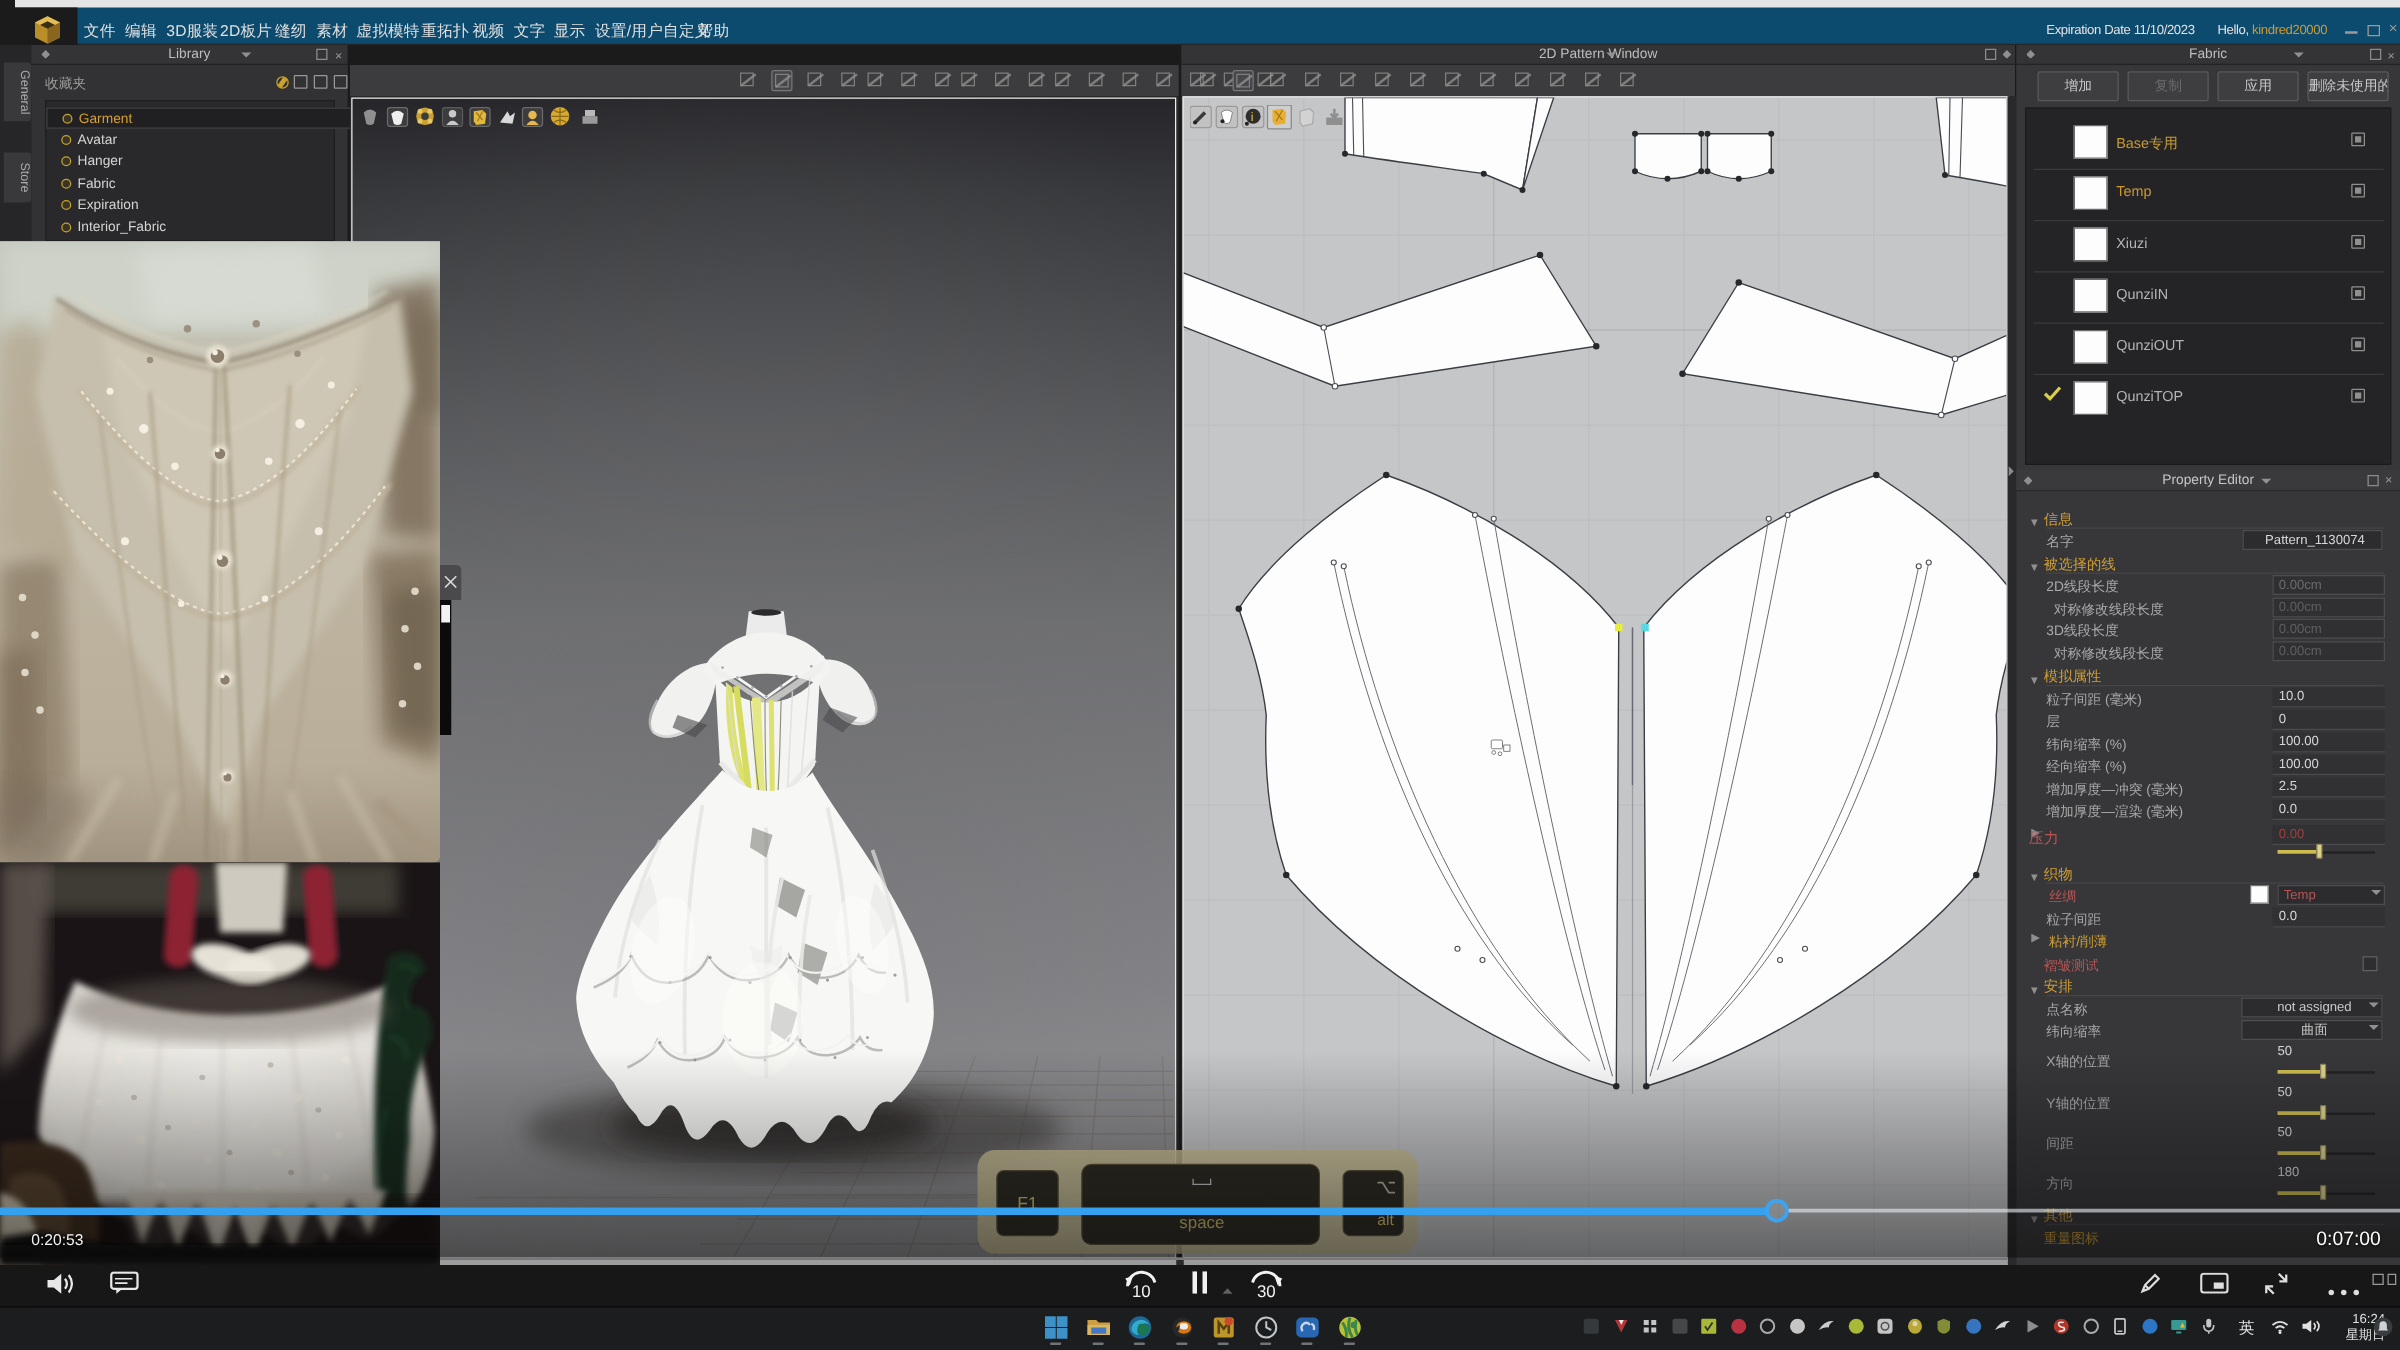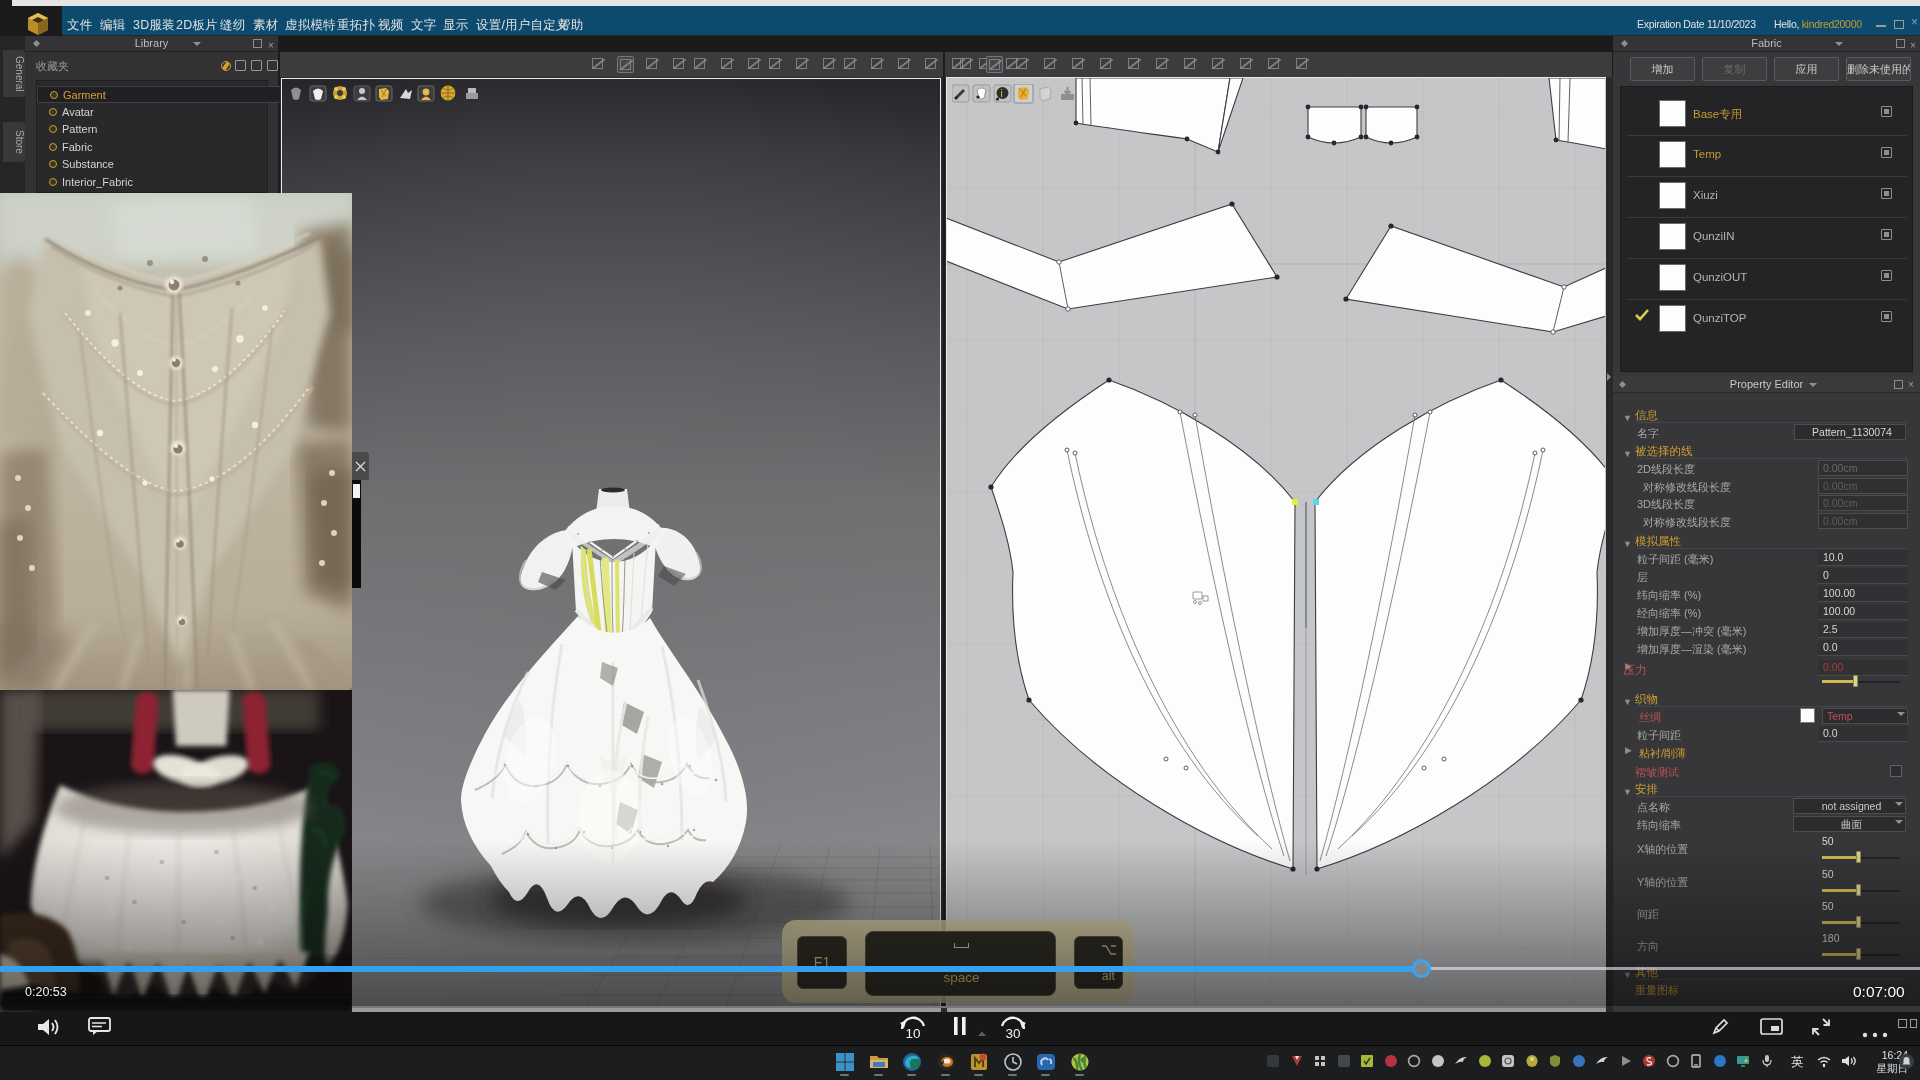--- a/index.html
+++ b/index.html
@@ -82,37 +82,38 @@
  <div class="librow hl" style="top:5px">
         <span class="bl"></span>
         <span class="tx">Garment</span>
       </div>
  <div class="librow" style="top:23px">
         <span class="bl"></span>
         <span class="tx">Avatar</span>
       </div>
  <div class="librow" style="top:40px">
         <span class="bl"></span>
-        <span class="tx">Pattern</span>
+        <span class="tx">Hanger</span>
       </div>
  <div class="librow" style="top:58px">
         <span class="bl"></span>
         <span class="tx">Fabric</span>
       </div>
  <div class="librow" style="top:75px">
         <span class="bl"></span>
-        <span class="tx">Substance</span>
+        <span class="tx">Expiration</span>
       </div>
  <div class="librow" style="top:93px">
         <span class="bl"></span>
         <span class="tx">Interior_Fabric</span>
       </div>
 </div>
 
 <div class="ptitle" style="left:25px;width:253px">Library<span class="pin" style="left:8px"></span><span class="caret" style="left:168px"></span><span class="tbico" style="left:228px"></span><span class="tbx" style="left:243px">×</span></div>
+<div class="ptitle" style="left:945px;width:667px">2D Pattern Window<span class="caret" style="left:340px"></span><span class="tbico" style="left:643px"></span><span class="pin" style="left:657px"></span></div>
 <div class="ptitle" style="left:1613px;width:307px">Fabric<span class="pin" style="left:8px"></span><span class="caret" style="left:222px"></span><span class="tbico" style="left:283px"></span><span class="tbx" style="left:297px">×</span></div>
 
 <div class="toolbar" style="left:280px;width:663px" id="tb3d"></div>
 <div class="toolbar" style="left:945px;width:667px" id="tb2d"></div>
 
 <div class="abs" style="left:280px;top:77px;width:663px;height:935px;background:#2a2a2a">
  <div class="abs" style="left:1px;top:1px;width:660px;height:933px;border:1.5px solid #ededed;background:linear-gradient(#26262a 0%,#37383b 8%,#58595c 29%,#6e6f71 45%,#7e7e82 67%,#838387 76%,#8e8e91 88%,#97979a 100%)">
  <svg class="abs" style="left:0;top:0" width="657" height="930" viewBox="282 79 657 930">
   <defs>
    <radialGradient id="vg" cx="50%" cy="52%" r="65%">

